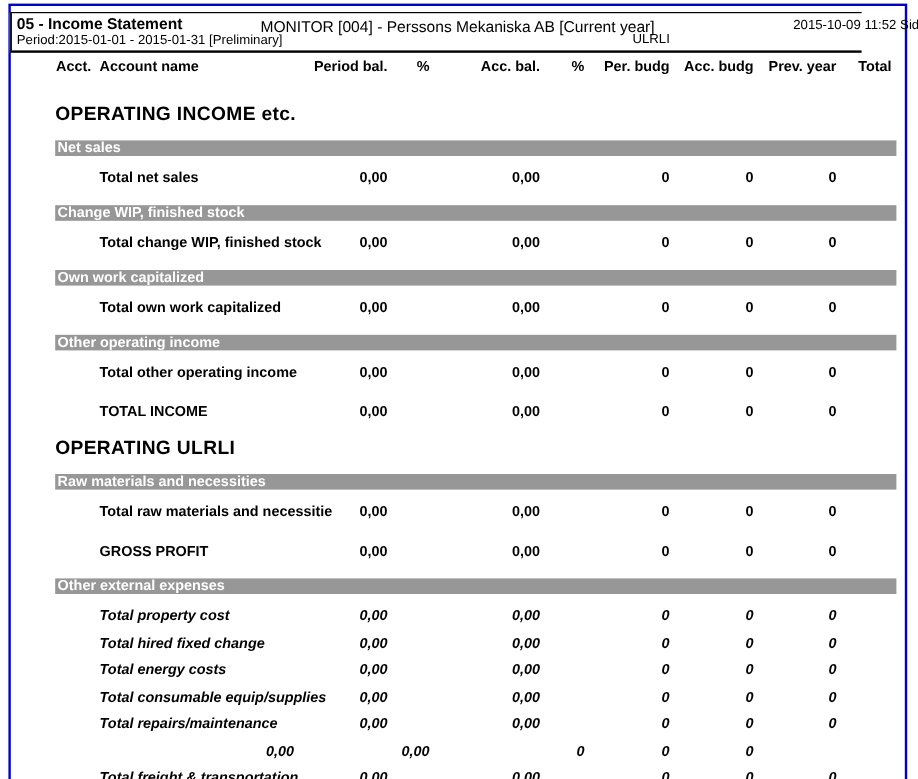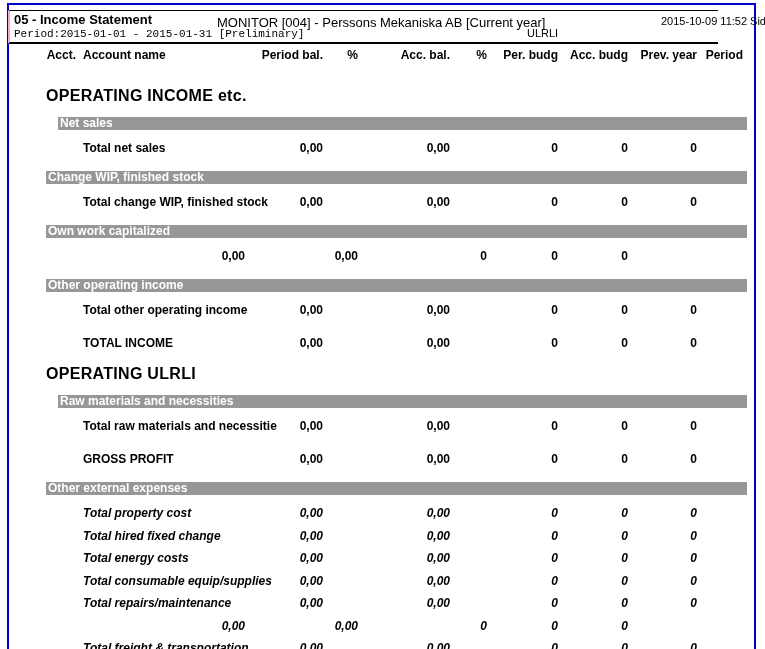--- a/index.html
+++ b/index.html
@@ -18,32 +18,32 @@
     border: 2px solid #0000cc;
     box-sizing: border-box;
     pointer-events: none;
   }
   
   .header-box {
     position: absolute;
     left: 8px; top: 10px;
     width: 710px; height: 34px;
     border-top: 1px solid #000;
-    border-left: 2px solid #f9a8d4;
+    border-left: 2px solid #0f172a;
     border-bottom: 2px solid #000;
     box-sizing: border-box;
     background: #fff;
   }
   .report-title {
     position: absolute; left: 4px; top: 1px;
     font-size: 13px; font-weight: bold; white-space: nowrap;
   }
   .period-line {
     position: absolute; left: 4px; top: 17px;
-    font-size: 11px; white-space: nowrap; font-family: Liberation Mono, monospace;
+    font-size: 11px; white-space: nowrap;
   }
   .company-line { position: absolute; left: 207px; top: 4px; font-size: 13px; white-space: nowrap; }
   .user-line    { position: absolute; left: 517px; top: 16px; font-size: 11px; white-space: nowrap; }
   .pageinfo-line{ position: absolute; left: 607px; top: 4px; font-size: 11px; white-space: nowrap; margin-left: 44px; }
 
   .report {
     position: absolute;
     left: 46px; top: 48px;
     width: 701px;
   }
@@ -70,21 +70,21 @@
   .item-band {
     margin-top: 16px;
     height: 13px; line-height: 13px;
     background: #979797;
     color: #ffffff;
     font-size: 12px; font-weight: bold;
     padding-left: 2px;
     box-sizing: border-box;
     white-space: nowrap;
   }
-  .item-heading + .item-band { margin-top: 12px; margin-left: 12px; }
+  .item-heading + .item-band { margin-top: 12px; }
 
   .item-row { margin-top: 11px; }
   .item-row_total { margin-top: 19px; }
   .item-row_italic { margin-top: 8.5px; }
   .item-band + .item-row_italic { margin-top: 11px; }
   .item-row_italic .cell { font-style: italic; }
 </style>
 </head>
 <body>
 
@@ -102,21 +102,21 @@
   <div class="grid-row col-headers" id="col-headers">
       <span class="cell">Acct.</span>
       <span class="cell c-name">Account name</span>
       <span class="cell">Period bal.</span>
       <span class="cell">%</span>
       <span class="cell">Acc. bal.</span>
       <span class="cell">%</span>
       <span class="cell">Per. budg</span>
       <span class="cell">Acc. budg</span>
       <span class="cell">Prev. year</span>
-      <span class="cell">Period</span>
+      <span class="cell">Total</span>
     </div>
   <div id="items">
       <div class="item-heading">OPERATING INCOME etc.</div>
       <div class="item-band">Net sales</div>
       <div class="grid-row item-row">
         <span class="cell"></span>
         <span class="cell c-name">Total net sales</span>
         <span class="cell">0,00</span>
         <span class="cell"></span>
         <span class="cell">0,00</span>
@@ -135,20 +135,21 @@
         <span class="cell">0,00</span>
         <span class="cell"></span>
         <span class="cell">0</span>
         <span class="cell">0</span>
         <span class="cell">0</span>
         <span class="cell"></span>
       </div>
       <div class="item-band">Own work capitalized</div>
       <div class="grid-row item-row">
         <span class="cell"></span>
+        <span class="cell c-name">Total own work capitalized</span>
         <span class="cell">0,00</span>
         <span class="cell"></span>
         <span class="cell">0,00</span>
         <span class="cell"></span>
         <span class="cell">0</span>
         <span class="cell">0</span>
         <span class="cell">0</span>
         <span class="cell"></span>
       </div>
       <div class="item-band">Other operating income</div>

